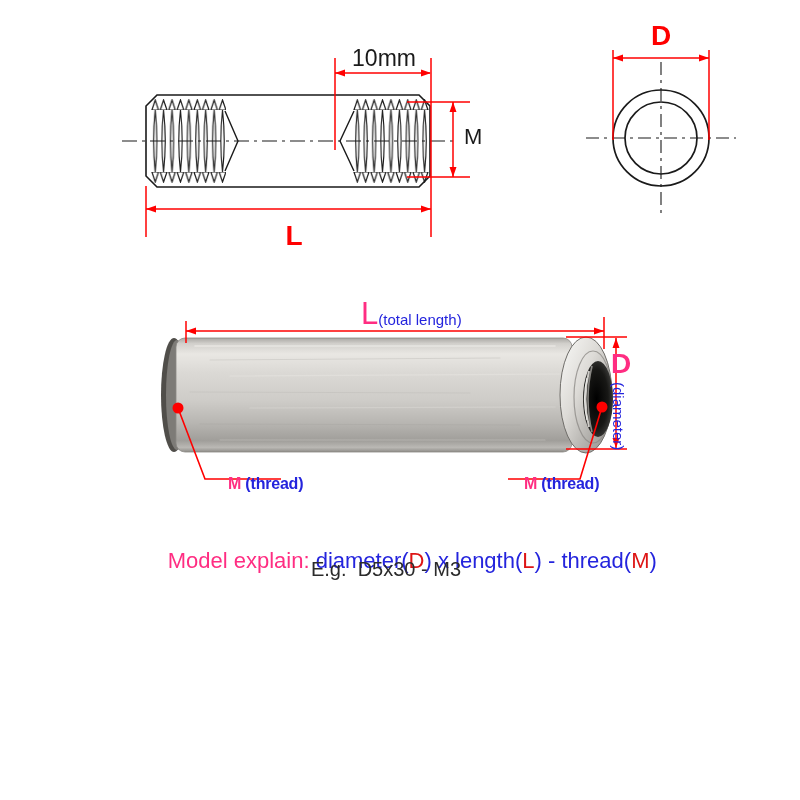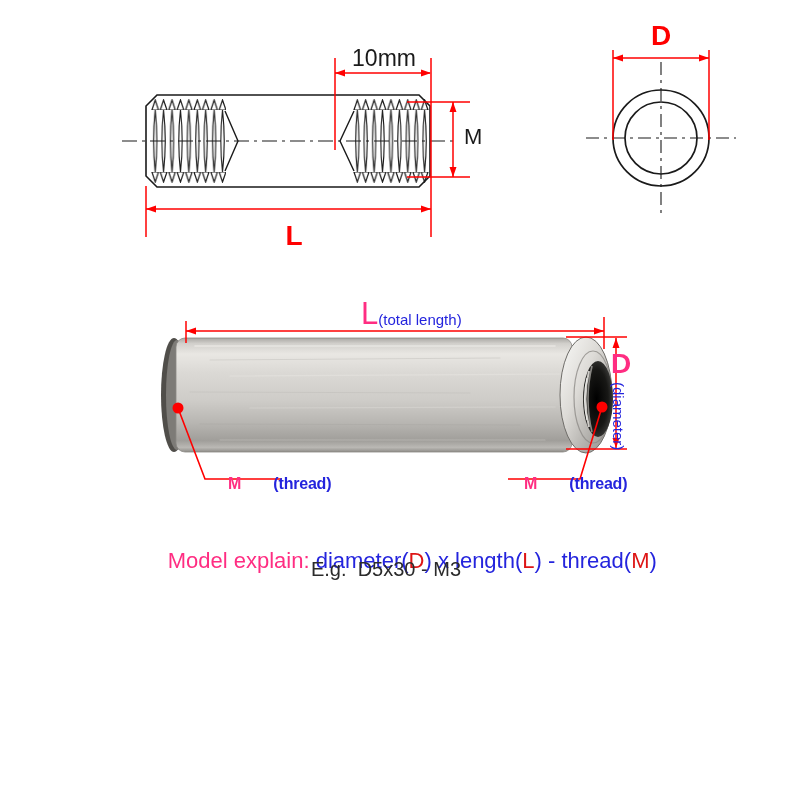--- a/index.html
+++ b/index.html
@@ -25,21 +25,21 @@
   .lbl-m-draw{left:464px;top:124px;font-size:22px;color:var(--drawing-black);}
   .lbl-l-draw{left:280px;top:220px;width:28px;text-align:center;font-size:28px;font-weight:bold;color:var(--dimension-red);}
   .lbl-d-circle{left:646px;top:20px;width:30px;text-align:center;font-size:28px;font-weight:bold;color:var(--dimension-red);}
   .lbl-photo-l{left:361px;top:299px;display:flex;align-items:flex-start;}
   .lbl-photo-l .big{font-size:31px;line-height:30px;color:var(--label-pink);}
   .lbl-photo-l .note{font-size:15px;line-height:15px;margin-top:13px;color:var(--label-blue);}
   .lbl-photo-d{left:611px;top:348px;font-size:28px;font-weight:bold;color:var(--label-pink);}
   .lbl-photo-d-note{left:610px;top:382px;height:78px;writing-mode:vertical-rl;font-size:15px;color:var(--label-blue);}
   .lbl-thread{font-size:16px;font-weight:bold;letter-spacing:-0.2px;}
   .lbl-thread .m{color:var(--label-pink);}
-  .lbl-thread .note{color:var(--label-blue);margin-left:28px;}
+  .lbl-thread .note{color:var(--label-blue);}
   .lbl-thread-left{left:211px;top:457px;}
   .lbl-thread-right{left:507px;top:457px;}
   .lbl-model{left:0;top:519px;width:800px;text-align:center;font-size:22px;line-height:28px;}
   .lbl-model .pink{color:var(--label-pink);}
   .lbl-model .blue{color:var(--label-blue);}
   .lbl-model .red{color:var(--letter-red);}
   .lbl-example{left:0;top:556px;width:772px;text-align:center;font-size:20px;line-height:26px;color:var(--text-dark);}
 </style>
 </head>
 <body>

